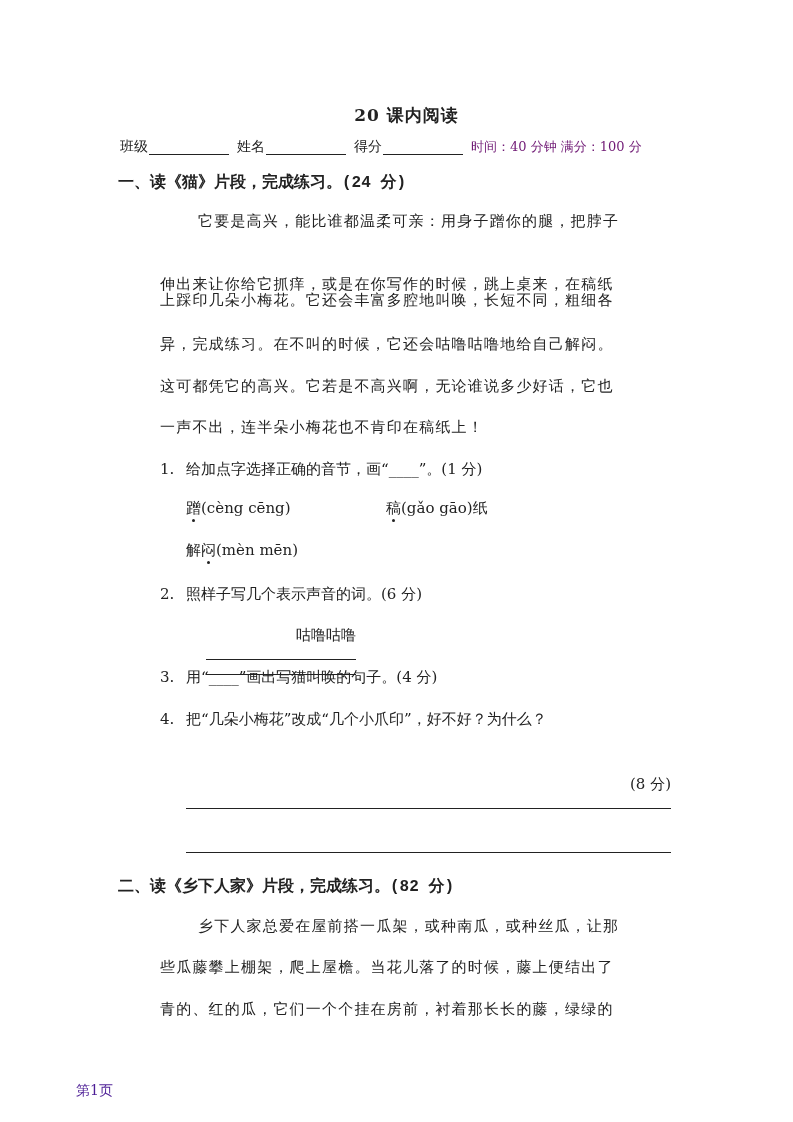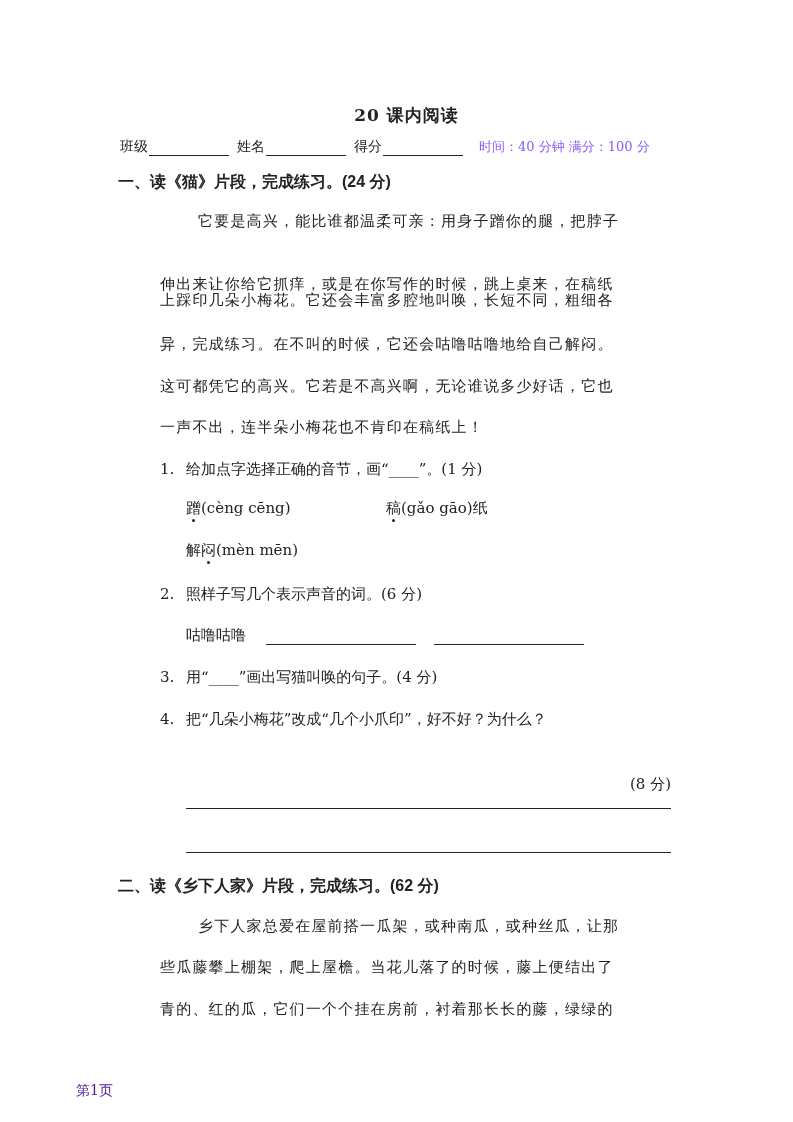--- a/index.html
+++ b/index.html
@@ -6,25 +6,25 @@
     body {
       width: 793px; height: 1122px; position: relative; overflow: hidden;
       font-family: "DejaVu Serif", "Liberation Serif", serif;
       color: #222222;
     }
     .abs { position: absolute; white-space: nowrap; }
     .title {
       left: 0; width: 793px; top: 104px; text-align: center;
       font-size: 17px; font-weight: bold; letter-spacing: 1px; margin-left: 10px;
     }
-    .info-row { left: 120px; top: 138px; font-size: 14px; display: flex; align-items: center; }
+    .info-row { left: 120px; top: 138px; font-size: 14px; display: flex; align-items: flex-start; }
     .info-row .lbl { margin-right: 1px; }
     .info-row .blank { display: inline-block; width: 80px; border-bottom: 1.5px solid #222; height: 16px; margin-right: 8px; }
-    .info-row .meta { color: #8b5cf6; font-size: 13px; margin-left: 8px; }
-    .section-heading { left: 118px; font-size: 16px; font-weight: bold; font-family: Liberation Sans, sans-serif; }
+    .info-row .meta { color: #701a75; font-size: 13px; }
+    .section-heading { left: 118px; font-size: 16px; font-weight: bold; font-family: Liberation Mono, monospace; }
     .passage-line { left: 160px; font-size: 15px; letter-spacing: 1.2px; }
     .passage-line.first { left: 198px; }
     .q { left: 160px; font-size: 15px; }
     .q .num { display: inline-block; width: 26px; }
     .pinyin-item { font-size: 15px; }
     .dotted { position: relative; }
     .dotted::after {
       content: ""; position: absolute; left: 50%; bottom: -5px;
       width: 3px; height: 3px; margin-left: -1.5px; border-radius: 50%; background: #222;
     }
@@ -68,36 +68,36 @@
   <div class="abs pinyin-item" style="left:386px; top:499px;">
     <span class="dotted">稿</span><span>(gǎo    gāo)</span><span>纸</span>
   </div>
   <div class="abs pinyin-item" style="left:186px; top:541px;">
     <span>解</span><span class="dotted">闷</span><span>(mèn    mēn)</span>
   </div>
 
   <div class="abs q" style="top:585px;">
     <span class="num">2.</span><span>照样子写几个表示声音的词。(6 分)</span>
   </div>
-  <div class="abs" style="left:186px; top:626px; font-size:15px; display:flex; align-items:flex-end;">
+  <div class="abs" style="left:186px; top:626px; font-size:15px; display:flex; align-items:flex-end;flex-direction:column;">
     <span>咕噜咕噜</span>
     <span class="fill-line" style="width:150px; margin-left:20px;"></span>
     <span class="fill-line" style="width:150px; margin-left:18px;"></span>
   </div>
 
   <div class="abs q" style="top:668px;">
     <span class="num">3.</span><span>用“____”画出写猫叫唤的句子。(4 分)</span>
   </div>
 
   <div class="abs q" style="top:710px;">
     <span class="num">4.</span><span>把“几朵小梅花”改成“几个小爪印”，好不好？为什么？</span>
   </div>
   <div class="abs score-right" style="top:751px;">(8 分)</div>
   <div class="abs answer-line" style="top:808px;"></div>
   <div class="abs answer-line" style="top:852px;"></div>
 
-  <div class="abs section-heading" style="top:876px;">二、读《乡下人家》片段，完成练习。(62 分)</div>
+  <div class="abs section-heading" style="top:876px;">二、读《乡下人家》片段，完成练习。(82 分)</div>
   <div class="abs passage-line first" style="top:917px;">乡下人家总爱在屋前搭一瓜架，或种南瓜，或种丝瓜，让那</div>
   <div class="abs passage-line" style="top:958px;">些瓜藤攀上棚架，爬上屋檐。当花儿落了的时候，藤上便结出了</div>
   <div class="abs passage-line" style="top:1000px;">青的、红的瓜，它们一个个挂在房前，衬着那长长的藤，绿绿的</div>
 
   <div class="abs footer">第1页</div>
 </div>
 
 </body></html>

